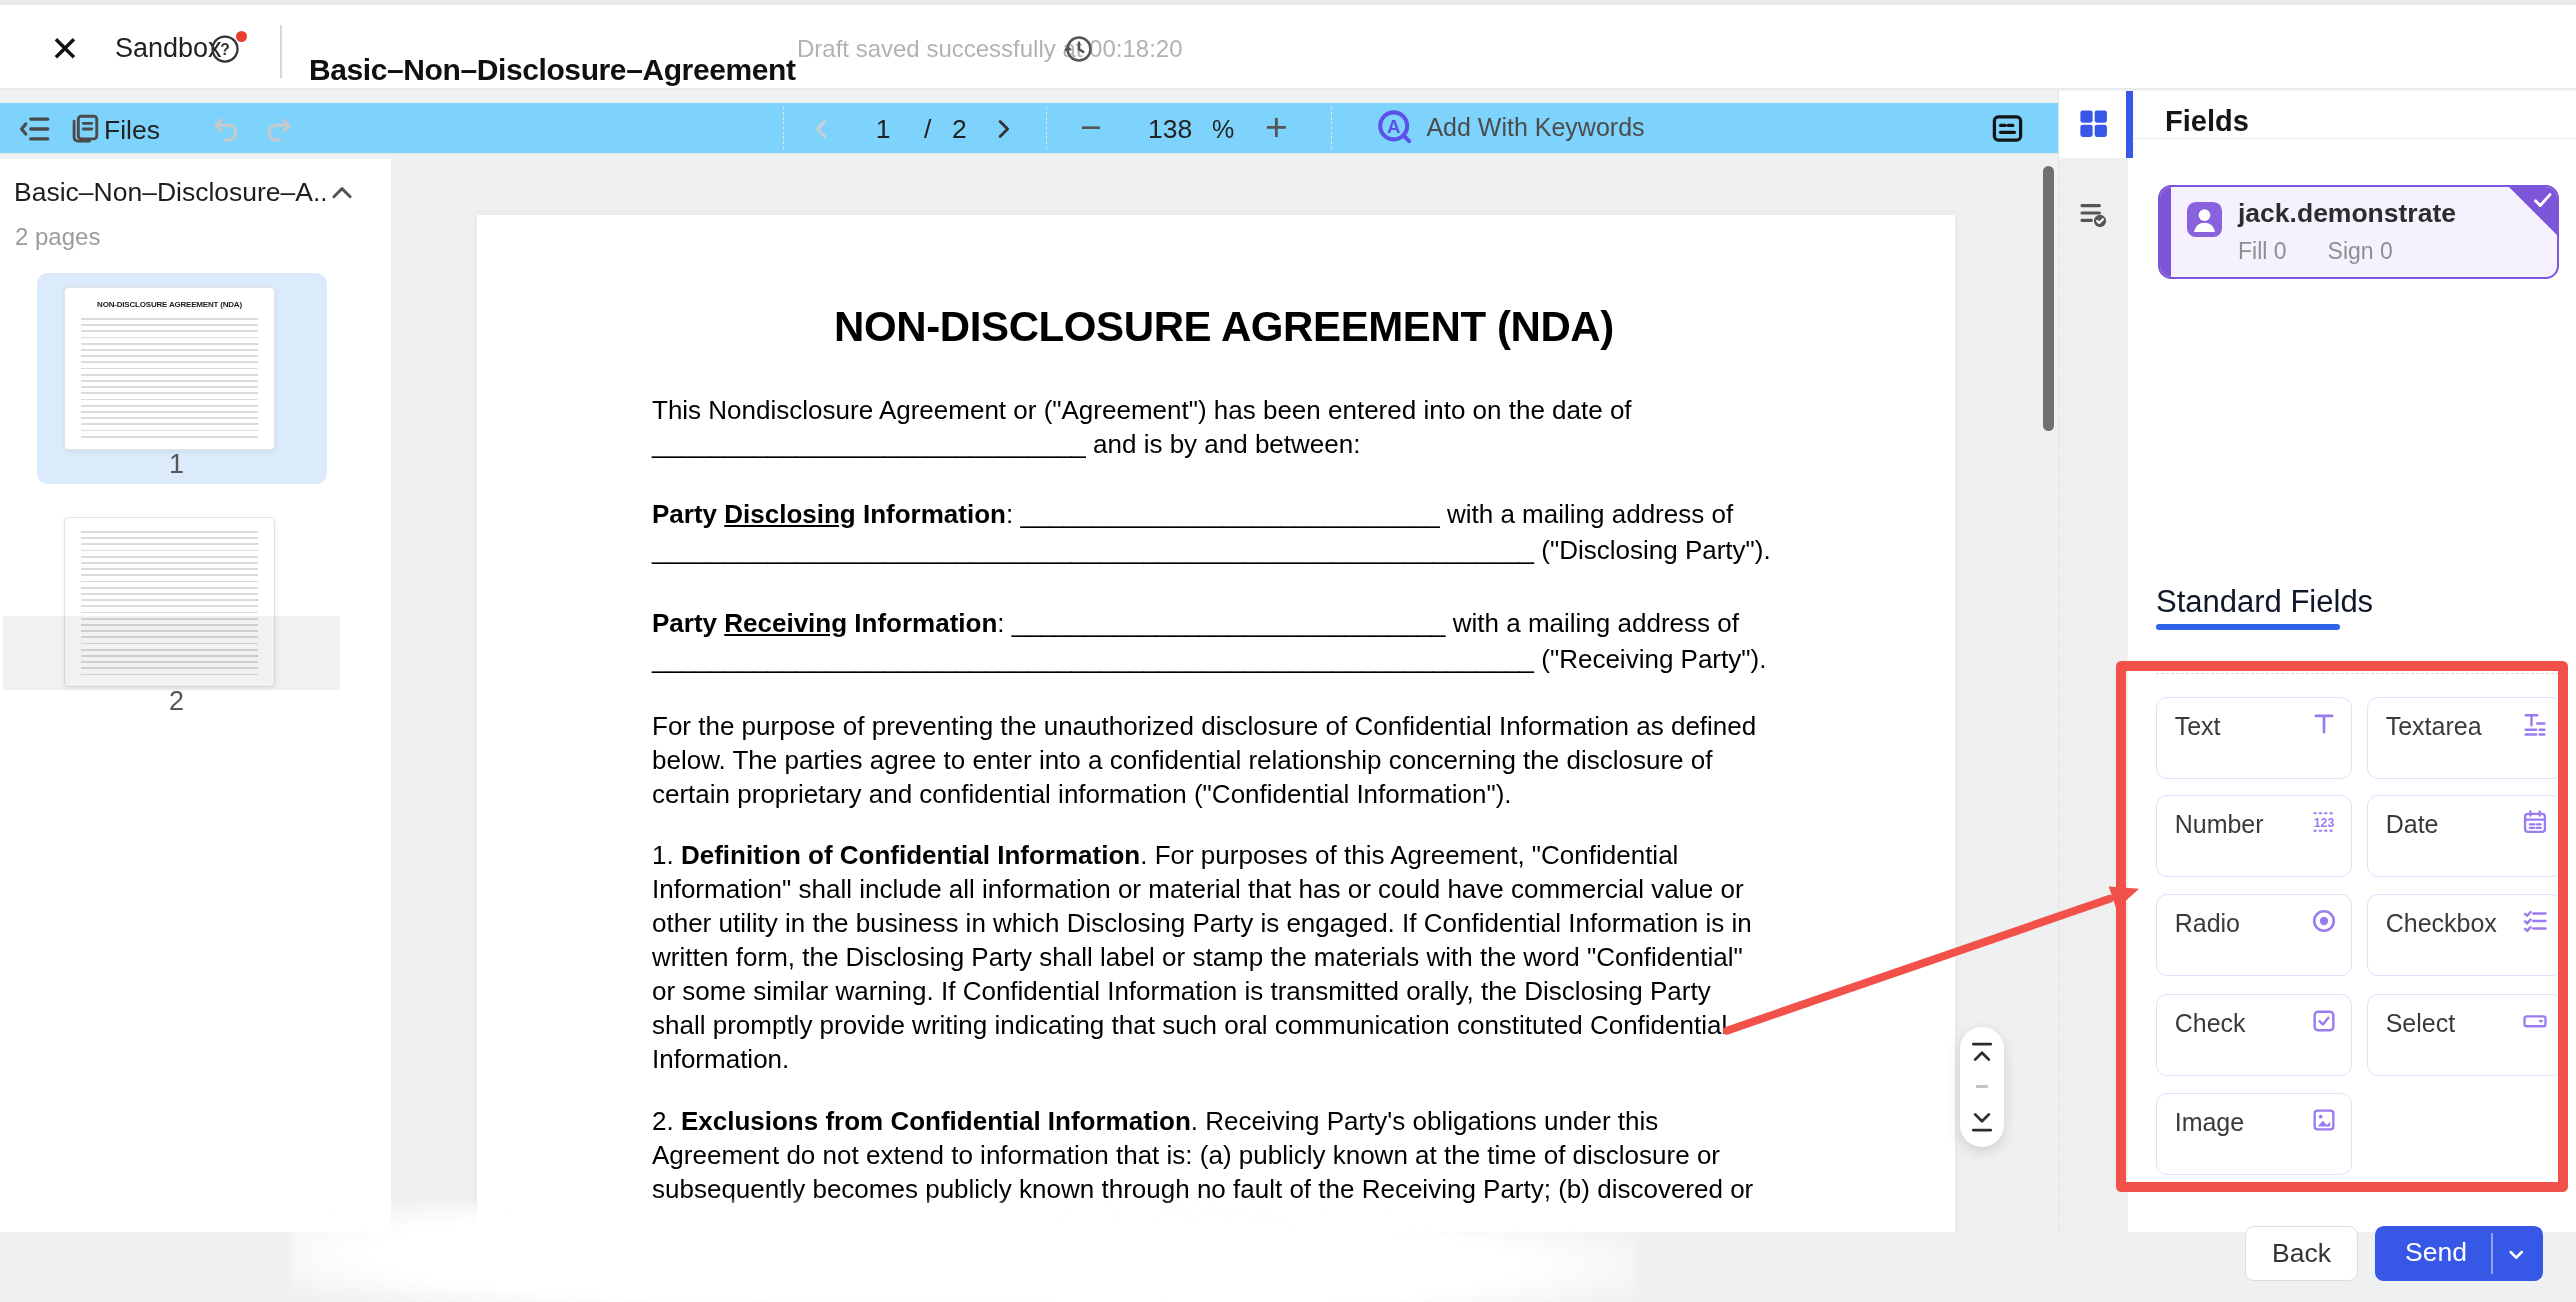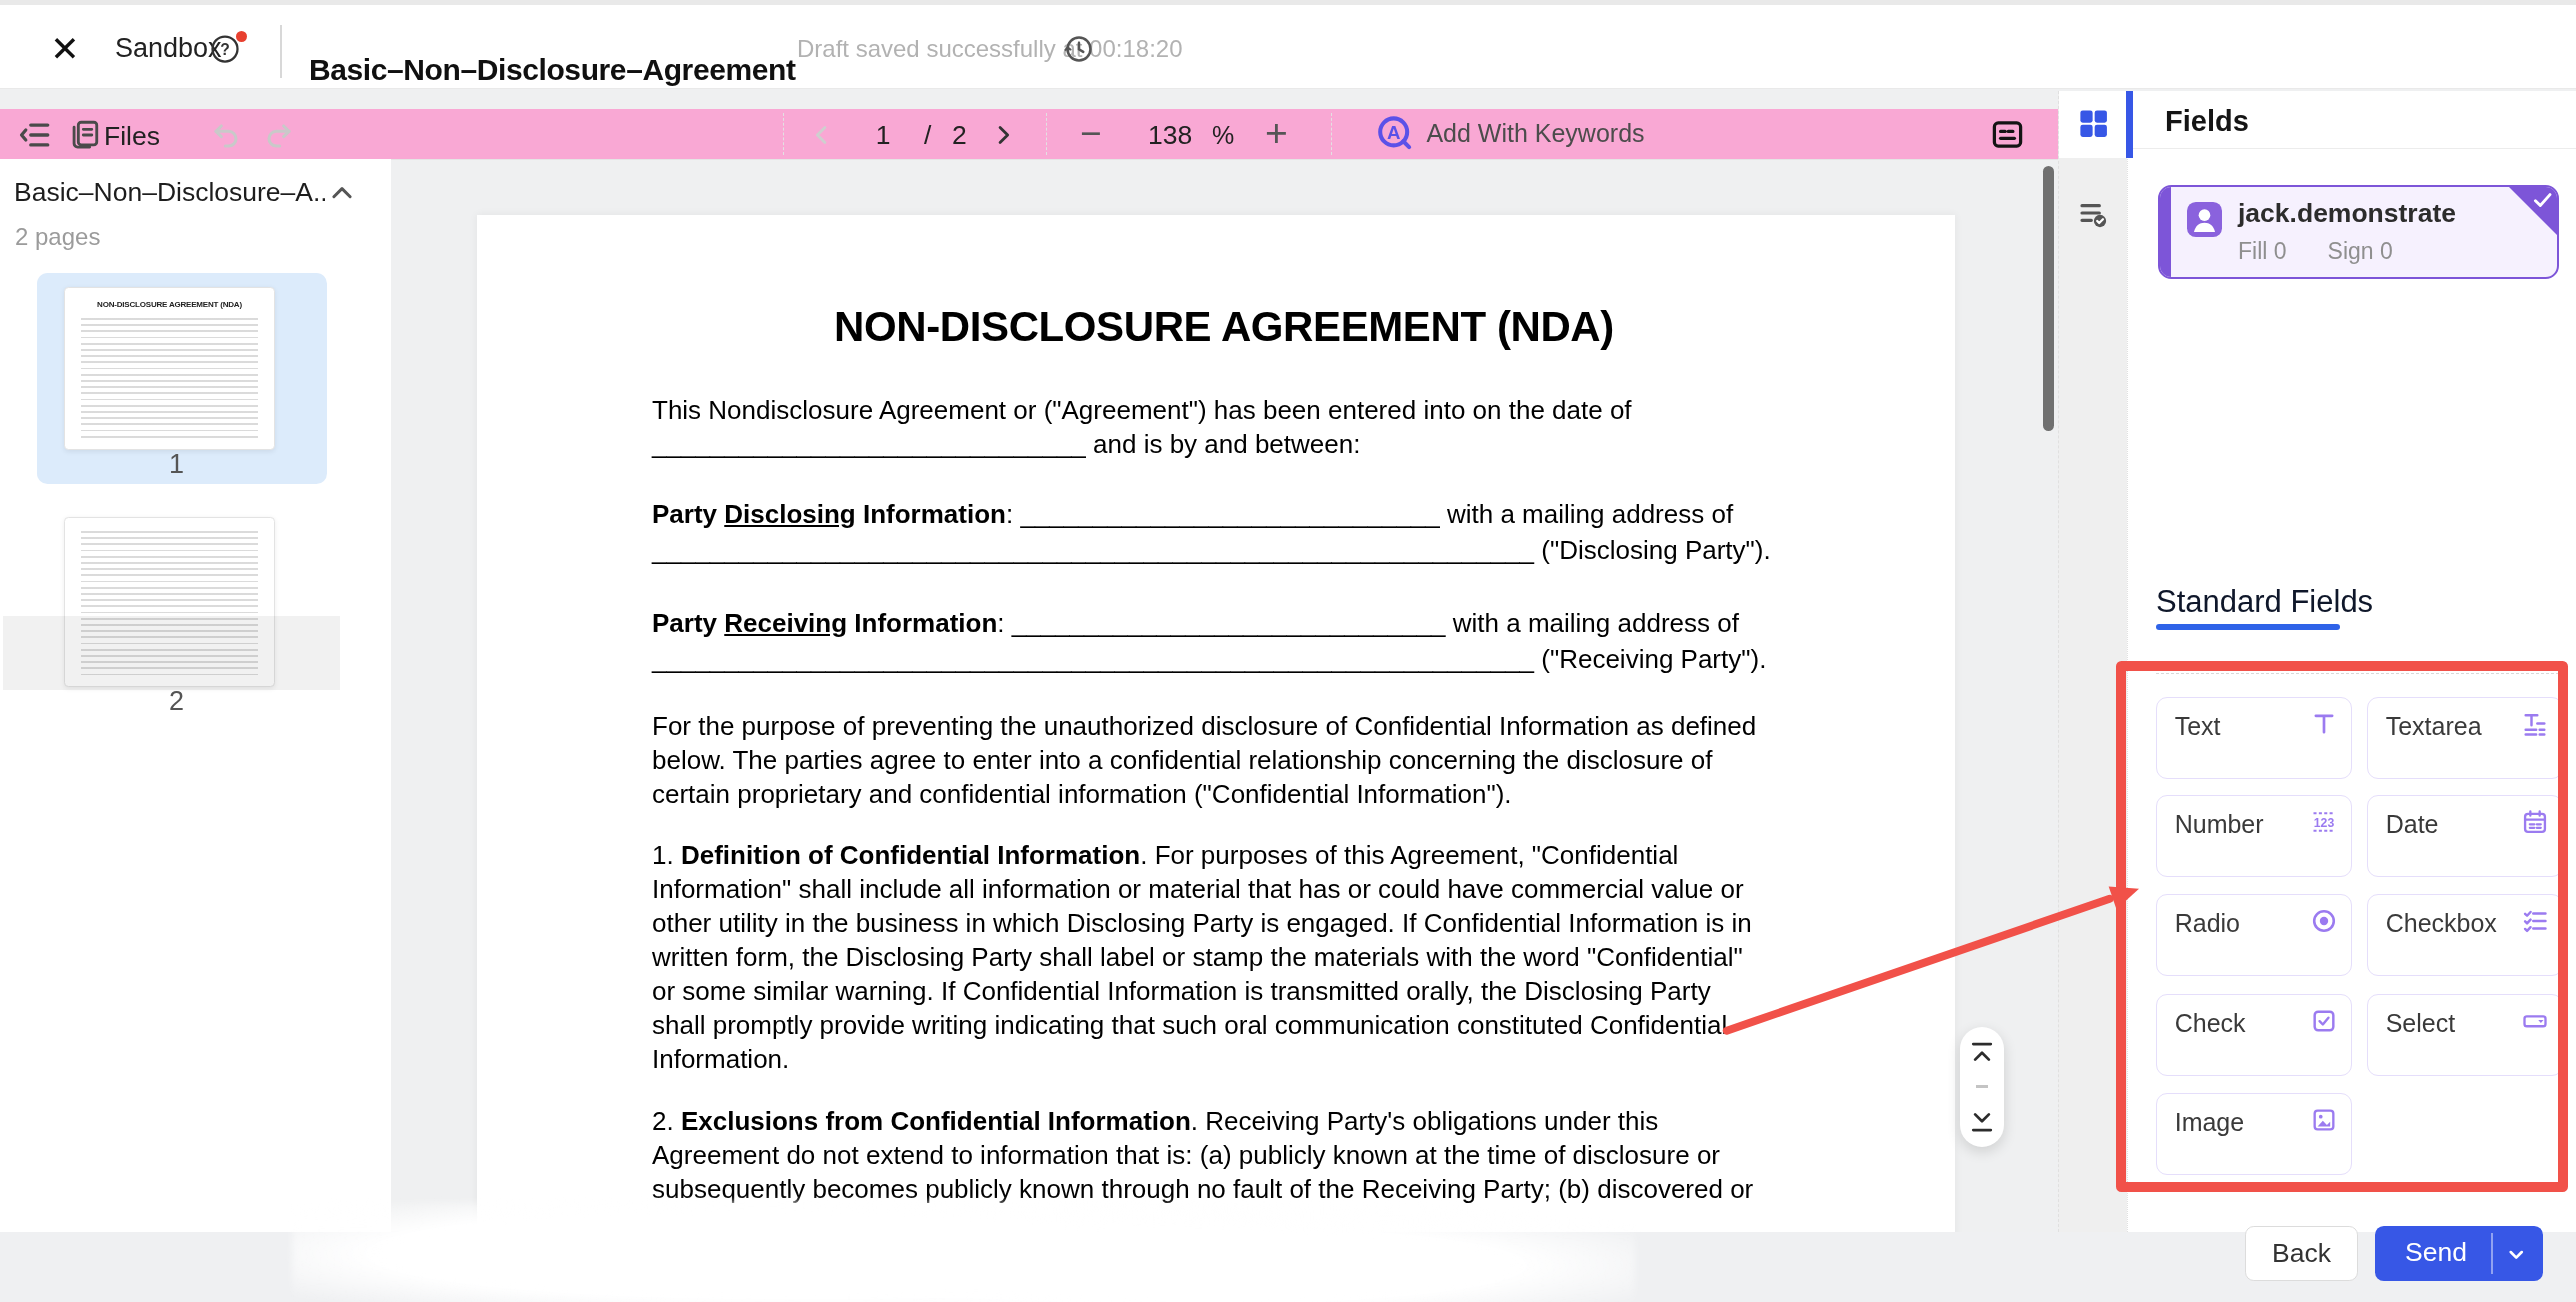--- a/index.html
+++ b/index.html
@@ -13,21 +13,21 @@
   .close-x { position:absolute; left:42px; top:21px; width:46px; height:46px; font-size:35px; color:#111; display:flex; align-items:center; justify-content:center; cursor:pointer; }
   .ws-name { position:absolute; left:115px; top:28px; font-size:27px; color:#222; }
   .help-badge { position:absolute; left:210px; top:29px; width:30px; height:30px; }
   .help-badge .dot { position:absolute; right:-7px; top:-3.5px; width:11.5px; height:11.5px; border-radius:50%; background:#e8402f; }
   .vdiv { position:absolute; left:280px; top:19.4px; width:1.8px; height:53px; background:#d8d8d8; }
   .doc-title { position:absolute; left:309px; top:24px; font-size:30px; font-weight:bold; color:#101010; letter-spacing:-0.4px;margin-top:24px; }
   .draft-status { position:absolute; left:797px; top:30px; font-size:24px; color:#b2b2b2; }
   .history-ic { position:absolute; left:1063px; top:28px; color:#555; }
 
   
-  .toolbar { position:absolute; left:0; top:109px; width:2576px; height:51px; background:#f9a8d4; border-bottom:1.8px solid #e5e5e5; }
+  .toolbar { position:absolute; left:0; top:103px; width:2576px; height:51px; background:#7dd3fc; border-bottom:1.8px solid #e5e5e5; }
   .tb-ic { position:absolute; top:8.8px; color:#4a4a4a; cursor:pointer; }
   .files-label { position:absolute; left:104px; top:12.4px; font-size:26.5px; color:#222; cursor:pointer; }
   .tb-dash { position:absolute; top:3.5px; width:0; height:42px; border-left:1.8px dashed #e2e2e2; }
   .nav-chev { position:absolute; top:12.4px; cursor:pointer; }
   .page-cur { position:absolute; left:861px; top:10.6px; font-size:26.5px; color:#222; width:44px; text-align:center; }
   .page-sep { position:absolute; left:924px; top:10.6px; font-size:26.5px; color:#222; }
   .page-tot { position:absolute; left:952px; top:10.6px; font-size:26.5px; color:#222; }
   .zoom-minus { position:absolute; left:1080px; top:3.5px; font-size:37px; color:#555; cursor:pointer; }
   .zoom-val { position:absolute; left:1148px; top:10.6px; font-size:26.5px; color:#222; }
   .zoom-pct { position:absolute; left:1212px; top:11.5px; font-size:25px; color:#222; }
@@ -71,21 +71,21 @@
   .sp-top { top:12.4px; } .sp-bot { top:78px; }
   .sp-dash { position:absolute; left:16px; top:58px; width:12.4px; height:2.7px; background:#c4c4c4; }
 
   
   .rail { position:absolute; left:2058px; top:91px; width:69px; height:1141px; background:#efefef; border-left:1.8px dashed #e0e0e0; }
   .rail-top { position:absolute; left:0; top:0; width:69px; height:67px; background:#fff; }
   .rail-grid { position:absolute; left:17px; top:15px; width:35px; height:35px; cursor:pointer; }
   .rail-list { position:absolute; left:19.4px; top:108px; width:32px; height:32px; color:#555; cursor:pointer; }
 
   .panel { position:absolute; left:2127px; top:91px; width:449px; height:1141px; background:#fff; border-left:1.8px dotted #e0e0e0; }
-  .panel-head { position:absolute; left:0; top:0; width:449px; height:58px; border-bottom:1.8px solid #ececec; }
+  .panel-head { position:absolute; left:0; top:0; width:449px; height:48px; border-bottom:1.8px solid #ececec; }
   .panel-title { position:absolute; left:37px; top:14px; font-size:29px; font-weight:600; color:#151515; }
   .tab-bar { position:absolute; left:-1.8px; top:0; width:7px; height:67px; background:#3757e6; }
 
   .user-card { position:absolute; left:30px; top:94px; width:401px; height:94px; background:#f6f1fe; border:2.7px solid #7d55d8; border-radius:13.3px; overflow:hidden; cursor:pointer; }
   .uc-accent { position:absolute; left:0; top:0; bottom:0; width:10.6px; background:#7d55d8; }
   .uc-avatar { position:absolute; left:26.5px; top:15px; width:35px; height:35px; background:#8a62dd; border-radius:8.8px; }
   .uc-name { position:absolute; left:78px; top:10.6px; font-size:26.5px; font-weight:600; color:#2c2c2c; }
   .uc-stats { position:absolute; left:78px; top:51px; font-size:23px; color:#8f8f8f; }
   .uc-stats .gap { display:inline-block; width:41px; }
   .uc-corner { position:absolute; right:0; top:0; width:0; height:0; border-top:48px solid #7d55d8; border-left:48px solid transparent; }

